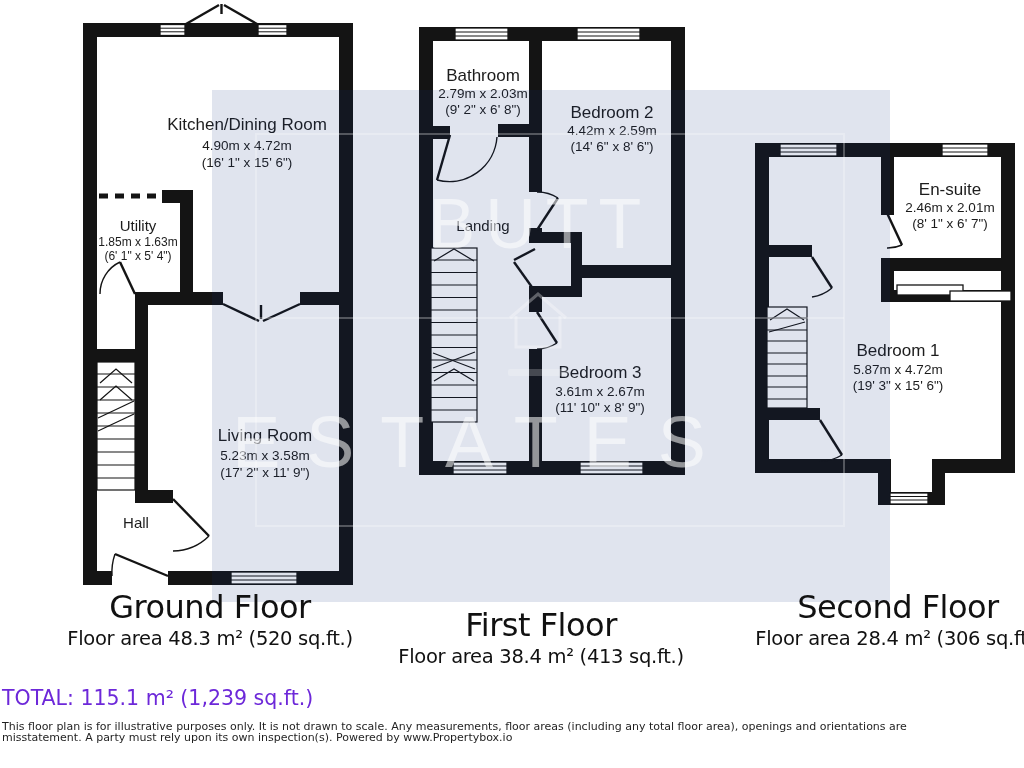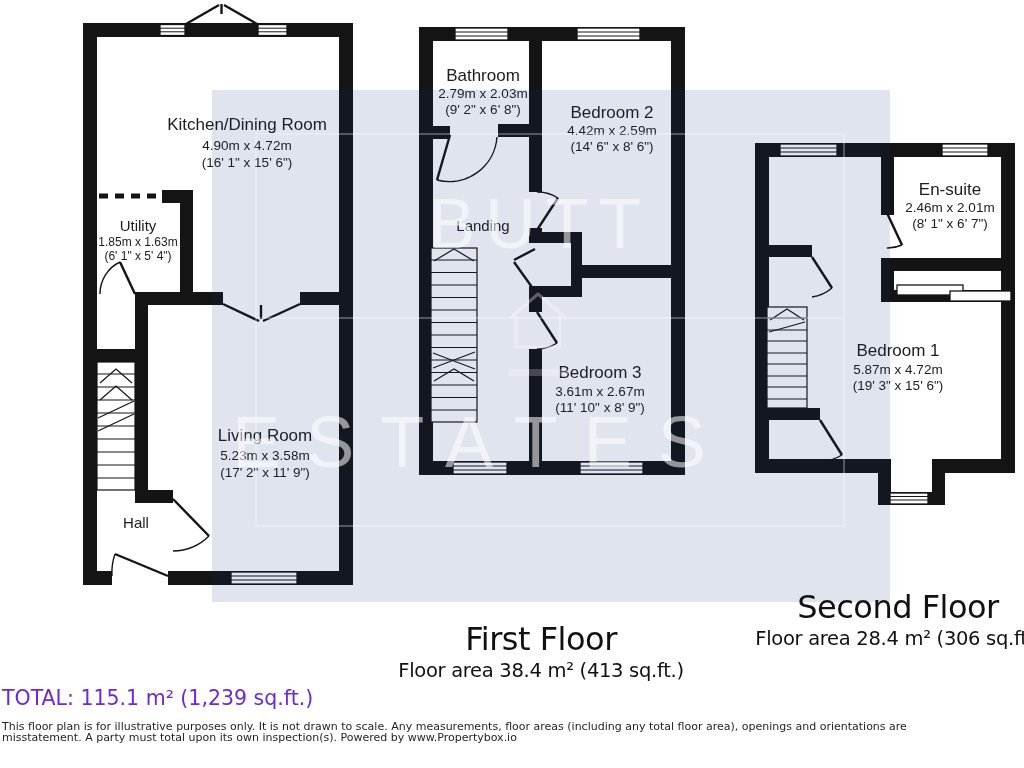--- a/index.html
+++ b/index.html
@@ -271,28 +271,30 @@
       <path d="M510,318 L538,294 L566,318"></path>
       <path d="M516,316 L516,347 L560,347 L560,316"></path>
     </g>
     <rect x="508" y="369" width="60" height="7" rx="2" fill="rgba(255,255,255,0.22)"></rect>
     <text class="wm-text" x="540" y="248" font-size="70" letter-spacing="10" text-anchor="middle">BUTT</text>
     <text class="wm-text" x="482" y="467" font-size="72" letter-spacing="26" text-anchor="middle">ESTATES</text>
   </svg>
 </div>
 
 <div class="floor-caption" style="left:60px;top:589px;width:300px;">
-</div>
-<div class="floor-caption" style="left:391px;top:621px;width:300px;">
+  <div class="t">Ground Floor</div>
+  <div class="a">Floor area 48.3 m² (520 sq.ft.)</div>
+</div>
+<div class="floor-caption" style="left:391px;top:607px;width:300px;">
   <div class="t">First Floor</div>
   <div class="a">Floor area 38.4 m² (413 sq.ft.)</div>
 </div>
 <div class="floor-caption" style="left:748px;top:589px;width:300px;">
   <div class="t">Second Floor</div>
   <div class="a">Floor area 28.4 m² (306 sq.ft.)</div>
 </div>
 
 <div id="total-line">TOTAL: 115.1 m² (1,239 sq.ft.)</div>
 
 <div id="disclaimer">
   <span>This floor plan is for illustrative purposes only. It is not drawn to scale. Any measurements, floor areas (including any total floor area), openings and orientations are</span>
-  <span>misstatement. A party must total upon its own inspection(s). Powered by www.Propertybox.io</span>
+  <span>misstatement. A party must rely upon its own inspection(s). Powered by www.Propertybox.io</span>
 </div>
 
 </body></html>

